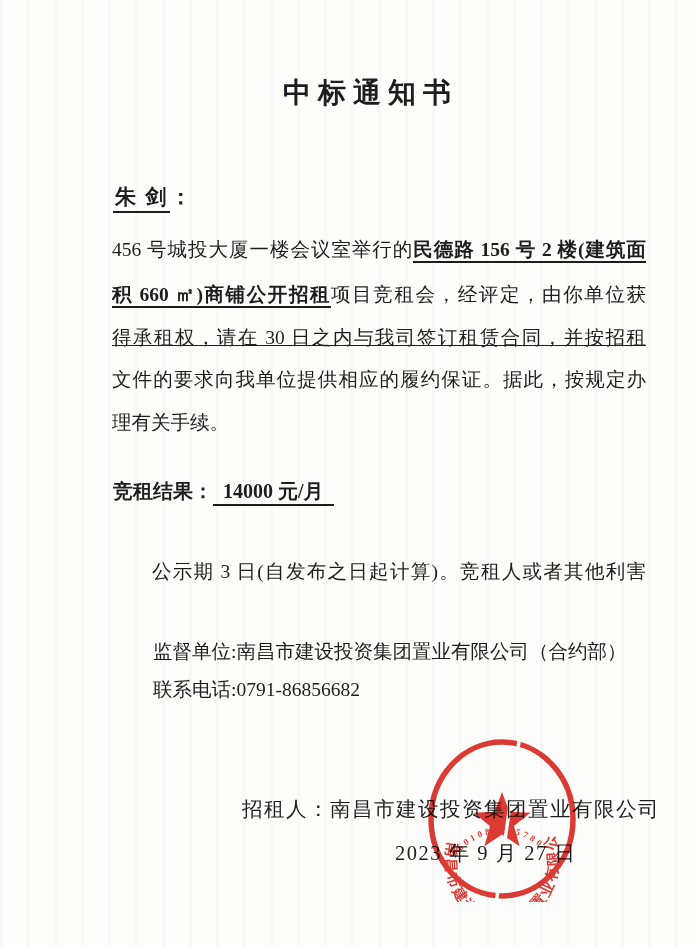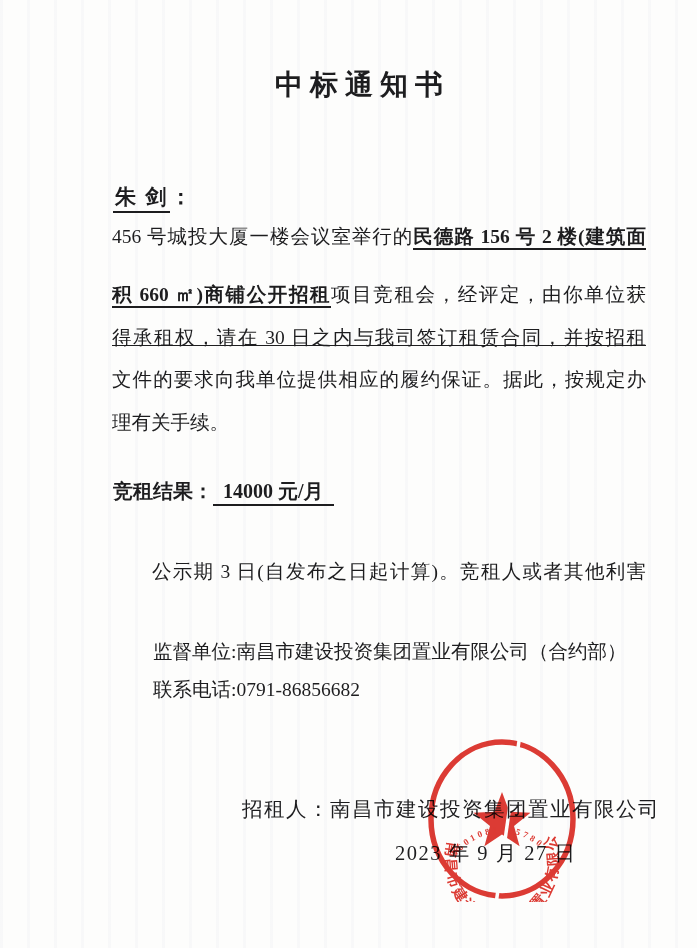--- a/index.html
+++ b/index.html
@@ -11,21 +11,21 @@
   }
   .page{
     position:relative;width:697px;height:948px;
     background:
       repeating-linear-gradient(90deg, rgba(238,239,243,0.35) 0px, rgba(238,239,243,0.35) 3px, rgba(255,255,255,0) 3px, rgba(255,255,255,0) 27px),
       #fdfdfc;
     color:#1d1d1f;
   }
   .doc-title{
     position:absolute;top:62px;left:calc(50% + 10px);transform:translateX(-50%);
-    font-size:28px;font-weight:600;letter-spacing:7px;white-space:nowrap;margin:4px;
+    font-size:28px;font-weight:600;letter-spacing:7px;white-space:nowrap;margin:12px;
   }
   .line{
     position:absolute;font-size:19.5px;line-height:28px;white-space:nowrap;
   }
   .fill{
     white-space:normal;text-align:justify;text-align-last:justify;overflow:hidden;height:30px;
   }
   .salutation{font-weight:700;font-size:21px;letter-spacing:2px;margin-top:28px;}
   .salutation .uline{border-bottom:2.5px solid #1d1d1f;padding:0 2px 2px 2px;}
   .emph{
@@ -46,21 +46,21 @@
 
 <div class="page">
 
   <h1 class="doc-title">中标通知书</h1>
 
   <div class="line salutation" style="left:113px;top:155px;">
     <span class="uline">朱 剑</span><span>：</span>
   </div>
 
 
-  <div class="line fill" style="left:112px;top:223px;width:534px;">
+  <div class="line fill" style="left:112px;top:236px;width:534px;">
     <span>456 号城投大厦一楼会议室举行的</span><span class="emph">民德路 156 号 2 楼(建筑面</span>
   </div>
 
   <div class="line fill" style="left:112px;top:281px;width:534px;">
     <span class="emph">积 660 ㎡)商铺公开招租</span><span>项目竞租会，经评定，由你单位获</span>
   </div>
 
   <div class="line fill" style="left:112px;top:324px;width:534px;text-decoration:underline;">得承租权，请在 30 日之内与我司签订租赁合同，并按招租</div>
   <div class="line" style="left:112px;top:409px;">理有关手续。</div>
   <div class="line fill" style="left:112px;top:366px;width:534px;">文件的要求向我单位提供相应的履约保证。据此，按规定办</div>

